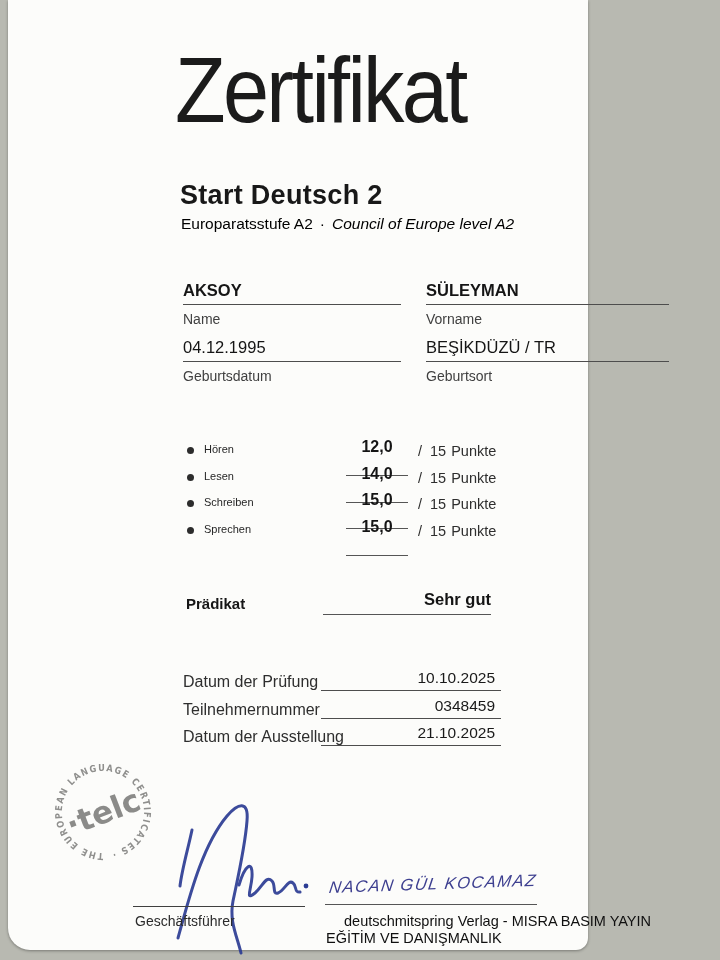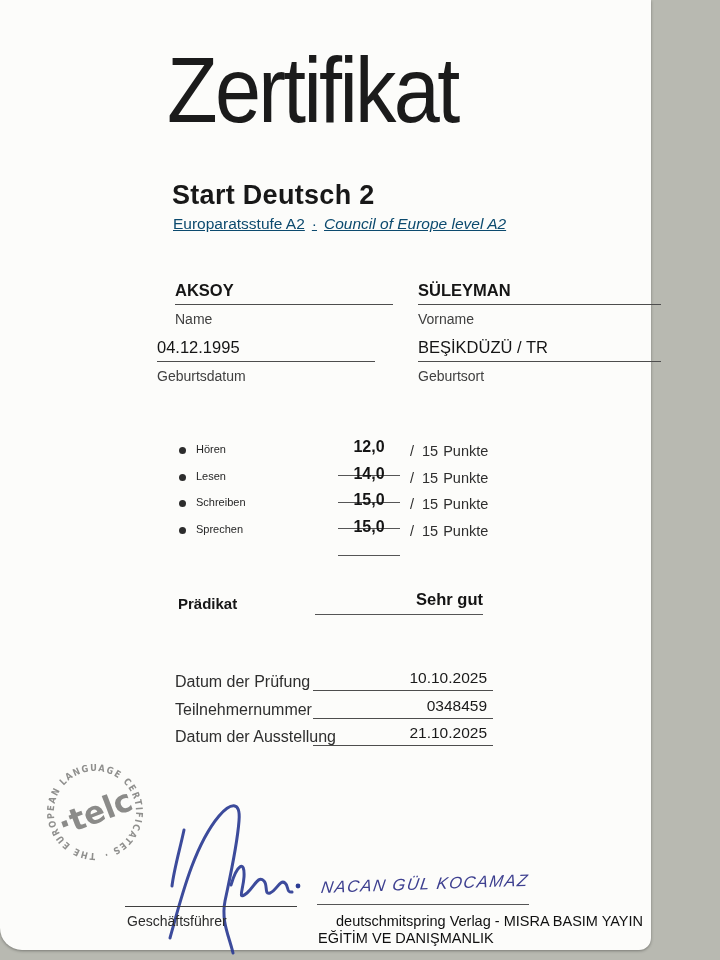--- a/index.html
+++ b/index.html
@@ -1,36 +1,36 @@
 <!DOCTYPE html>
 <html><head>
 <meta charset="utf-8">
 <style>
   html,body{margin:0;padding:0;}
   body{width:720px;height:960px;overflow:hidden;background:#b8b9b1;
        font-family:"Liberation Sans",sans-serif;}
-  #page{position:relative;width:651px;height:960px;}
+  #page{position:relative;width:580px;height:960px;margin-left:8px;}
   .paper{position:absolute;left:0;top:0;right:0;bottom:10px;background:#fcfcfa;
          border-radius:0 0 12px 22px;box-shadow:0 1px 3px rgba(0,0,0,.35);}
   .abs{position:absolute;}
   .title{left:167px;top:44px;font-size:92px;line-height:1.0;font-weight:400;
          letter-spacing:-3px;color:#1b1b1b;transform:scaleX(.90);transform-origin:left top;
          white-space:nowrap;}
   .exam-title{left:172px;top:180px;font-size:27px;font-weight:700;color:#181818;letter-spacing:.3px;}
-  .subtitle{left:173px;top:215px;font-size:15.5px;color:#0c4a6e;white-space:nowrap;text-decoration:underline;}
+  .subtitle{left:173px;top:215px;font-size:15.5px;color:#000000;white-space:nowrap;}
   .subtitle .sep{margin:0 7px;}
   .subtitle .en{font-style:italic;}
   .field{position:absolute;}
   .field .value{font-size:16.5px;color:#151515;padding-bottom:4px;
                 border-bottom:1.5px solid #4d4d4d;min-height:17px;white-space:nowrap;}
   .field .value.b{font-weight:700;}
   .field .label{font-size:14px;color:#404040;margin-top:6px;}
   .f-name{left:175px;top:281px;width:218px;}
   .f-vorname{left:418px;top:281px;width:243px;}
-  .f-gebdat{left:157px;top:338px;width:218px;}
+  .f-gebdat{left:175px;top:338px;width:218px;}
   .f-gebort{left:418px;top:338px;width:243px;}
   .scores{left:178px;top:441px;width:340px;height:200px;}
   .srow{position:absolute;left:0;width:340px;height:22px;}
   .bullet{position:absolute;left:1px;top:6px;width:7px;height:7px;border-radius:50%;background:#2c2c2c;}
   .slabel{position:absolute;left:18px;top:2px;font-size:11px;color:#262626;white-space:nowrap;}
   .slabel.bold,.sum-label{font-weight:700;color:#161616;}
   .sum-label{position:absolute;left:0;top:2px;font-size:15px;white-space:nowrap;}
   .sval{position:absolute;left:160px;top:-3px;width:62px;text-align:center;
         font-weight:700;font-size:16px;color:#141414;padding-bottom:19px;
         border-bottom:1.5px solid #555;}

